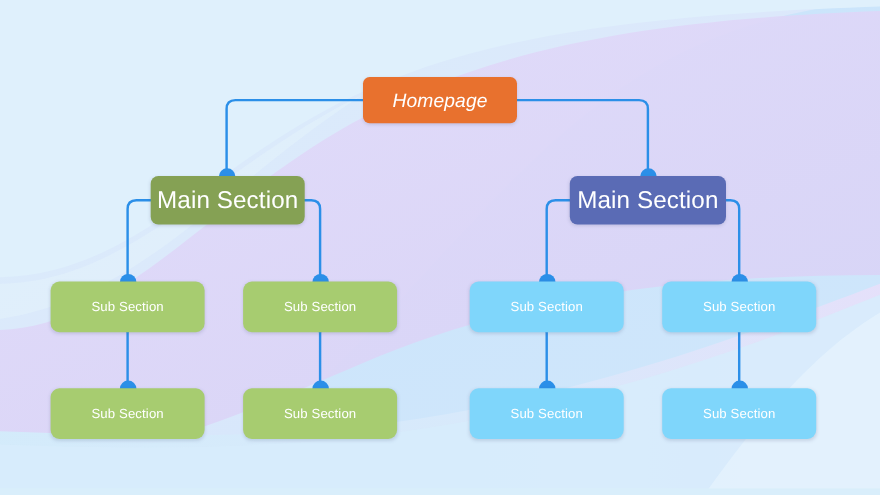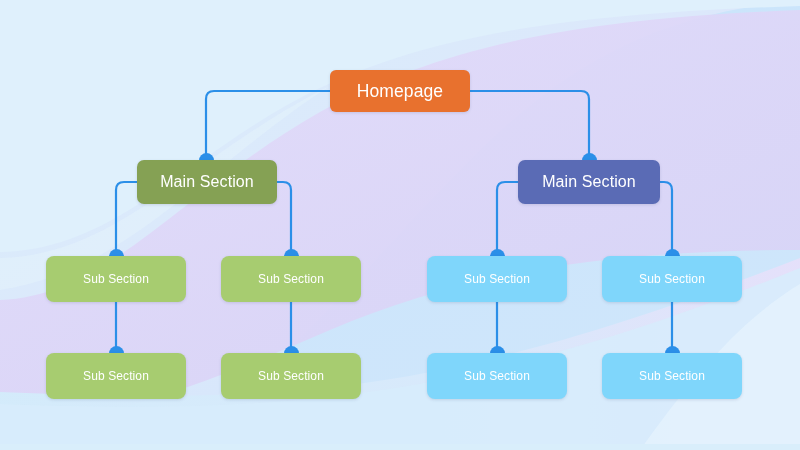--- a/index.html
+++ b/index.html
@@ -37,21 +37,21 @@
     box-sizing: border-box;
     box-shadow: 0 1px 3px rgba(80,90,130,0.18);
     white-space: nowrap;
     letter-spacing: 0.1px;
   }
   .node-root {
     font-size: 17.5px;
     border-radius: 6px;
   }
   .node-main {
-    font-size: 16px;
+    font-size: 22px;
     align-items: center;
   }
   .node-sub {
     font-size: 12px;
     border-radius: 8px;
   }
   .dot {
     position: absolute;
     width: 15px;
     height: 15px;
@@ -125,21 +125,21 @@
       <path d="M 518,182 L 505,182 Q 497,182 497,190 L 497,256"></path>
       <path d="M 660,182 L 664,182 Q 672,182 672,190 L 672,256"></path>
 
       <path d="M 116,302 L 116,353"></path>
       <path d="M 291,302 L 291,353"></path>
       <path d="M 497,302 L 497,353"></path>
       <path d="M 672,302 L 672,353"></path>
     </g>
   </svg>
 
-  <div class="node node-root" style="left:330px; top:70px; width:140px; height:42px; background:#e8712e;">
+  <div class="node node-root" style="left:330px; top:70px; width:140px; height:42px; background:#e8712e;font-style:italic;">
     <span>Homepage</span>
   </div>
 
   <div class="dot" style="left:198.5px; top:152.5px;"></div>
   <div class="node node-main" style="left:137px; top:160px; width:140px; height:44px; background:#85a154;">
     <span>Main Section</span>
   </div>
 
   <div class="dot" style="left:581.5px; top:152.5px;"></div>
   <div class="node node-main" style="left:518px; top:160px; width:142px; height:44px; background:#5a6bb5;">

